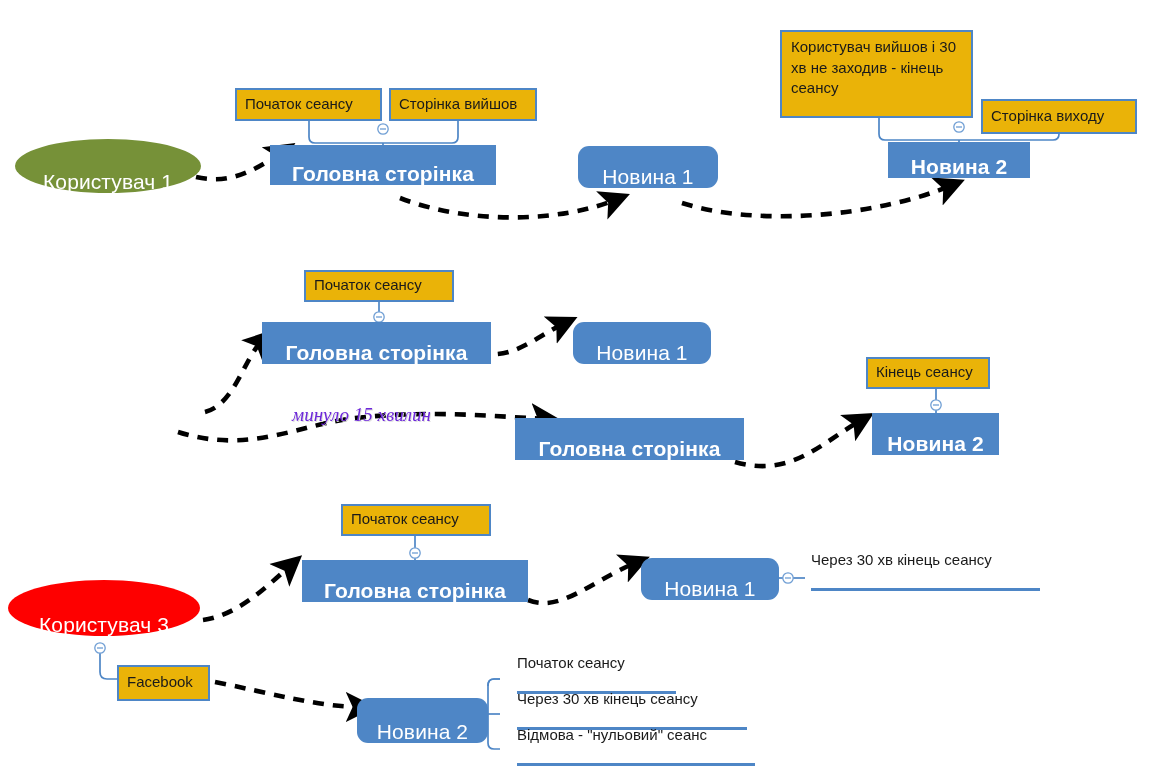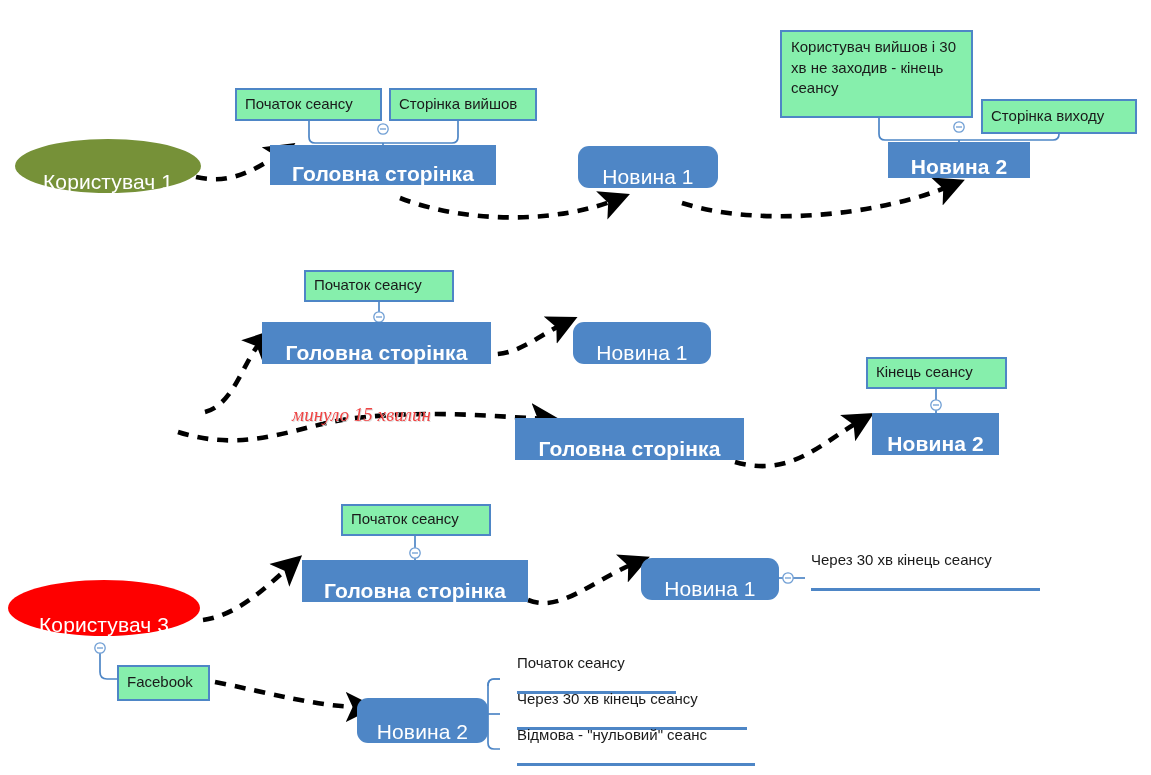--- a/index.html
+++ b/index.html
@@ -30,21 +30,21 @@
     letter-spacing:.1px;
     white-space:nowrap;
     z-index:4;
   }
   .node.rect{ background:#4e86c6;font-weight:bold; }
   .node.round{ background:#4e86c6; border-radius:11px; }
   .node.ellipse{ border-radius:50%; }
   .callout{
     position:absolute;
     box-sizing:border-box;
-    background:#86efac;
+    background:#eab308;
     border:2px solid #4e86c6;
     color:#1a1a1a;
     font-size:15px;
     line-height:1.38;
     padding:3px 8px 4px 8px;
     display:flex;
     align-items:center;
     z-index:6;
   }
   .callout.multi{ display:block; padding:5px 9px 6px 9px; }
@@ -57,21 +57,21 @@
     white-space:nowrap;
     padding-bottom:19px;
     border-bottom:3px solid #4e86c6;
     z-index:6;
   }
   .italic-note{
     position:absolute;
     font-family:"Liberation Serif","DejaVu Serif",serif;
     font-style:italic;
     font-size:19px;
-    color:#ef4444;
+    color:#6d28d9;
     white-space:nowrap;
     text-shadow:1px 1px 0 rgba(220,220,220,.95);
     z-index:5;
   }
 </style>
 </head>
 <body>
 
 <div id="stage">
 
@@ -205,21 +205,21 @@
   </div>
 
   <div class="node rect" style="left:872px;top:413px;width:127px;height:42px;">
     <span>Новина 2</span>
   </div>
 
   <div class="callout" style="left:304px;top:270px;width:150px;height:32px;">
     <span>Початок сеансу</span>
   </div>
 
-  <div class="callout" style="left:866px;top:357px;width:141px;height:32px;">
+  <div class="callout" style="left:866px;top:357px;width:124px;height:32px;">
     <span>Кінець сеансу</span>
   </div>
 
   <div class="italic-note" style="left:292px;top:404px;">
     <span>минуло 15 хвилин</span>
   </div>
 
   <div class="node ellipse" style="left:8px;top:580px;width:192px;height:56px;background:#fe0000;">
     <span>Користувач 3</span>
   </div>

